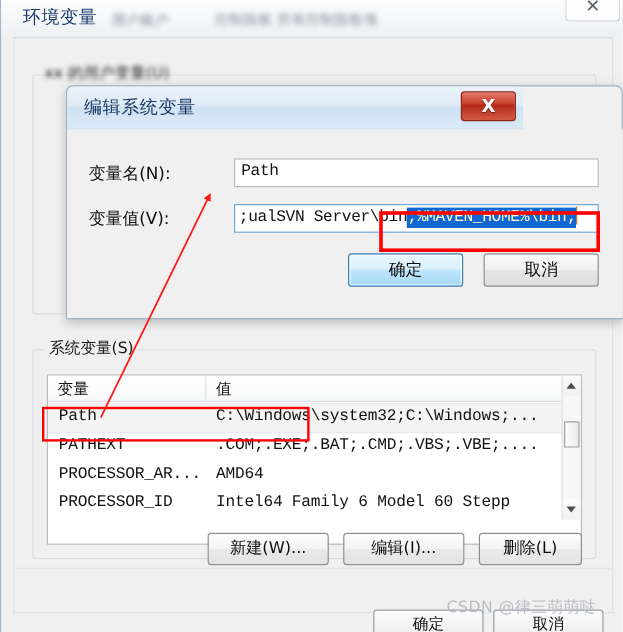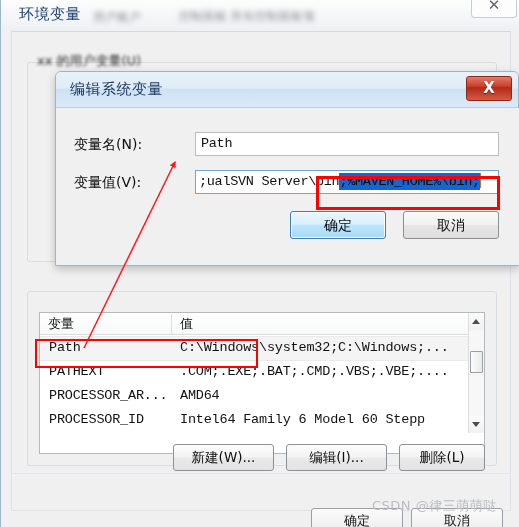--- a/index.html
+++ b/index.html
@@ -280,21 +280,21 @@
     width: 464px; height: 195px;
     background: #f0f0f0;
     border: 1px solid #9eb3c6;
     border-radius: 6px 6px 0 0;
     box-sizing: border-box;
     box-shadow: 0 3px 9px rgba(0,0,0,0.22);
   }
   #edit-titlebar {
     position: absolute;
     left: 0; top: 0;
-    width: 462px; height: 36px;
+    width: 380px; height: 36px;
     background: linear-gradient(to bottom, #e9f2fa 0%, #dfebf7 45%, #cfe2f3 50%, #d9e9f7 100%);
     border-radius: 5px 5px 0 0;
     border-bottom: 1px solid #bcd0e2;
     box-sizing: border-box;
     text-decoration: underline;
   }
   #edit-title {
     position: absolute;
     left: 14px; top: 8px;
     font-size: 15px;
@@ -355,21 +355,21 @@
   }
   #input-name  { left: 139px; top: 24px; width: 304px; }
   #input-value {
     left: 139px; top: 62px; width: 304px;
     border: 1px solid #6fa8d6;
     box-shadow: inset 0 0 0 1px #ffffff;
     padding-left: 3px;
   }
   #value-sel {
     background: #1267d2;
-    color: #000000;
+    color: #fef9c3;
     padding: 1px 0;
   }
   #value-caret {
     display: inline-block;
     width: 1px;
     height: 15px;
     background: #c07820;
     vertical-align: -3px;
   }
 
@@ -451,20 +451,21 @@
       <div id="outer-close-glyph">✕</div>
     </div>
   </div>
 
   <div id="outer-client"></div>
 
   <div id="user-group-box"></div>
   <div id="user-group-label">xx 的用户变量(U)</div>
 
   <div id="sysvar-group"></div>
+  <div id="sysvar-legend">系统变量(S)</div>
 
   <div id="sysvar-list">
     <div id="list-header">
       <div class="col-head" id="col-head-name">变量</div>
       <div id="col-divider"></div>
       <div class="col-head" id="col-head-value">值</div>
     </div>
 
     <div class="list-row selected" style="top:23px;">
       <div class="cell cell-name">Path</div>

